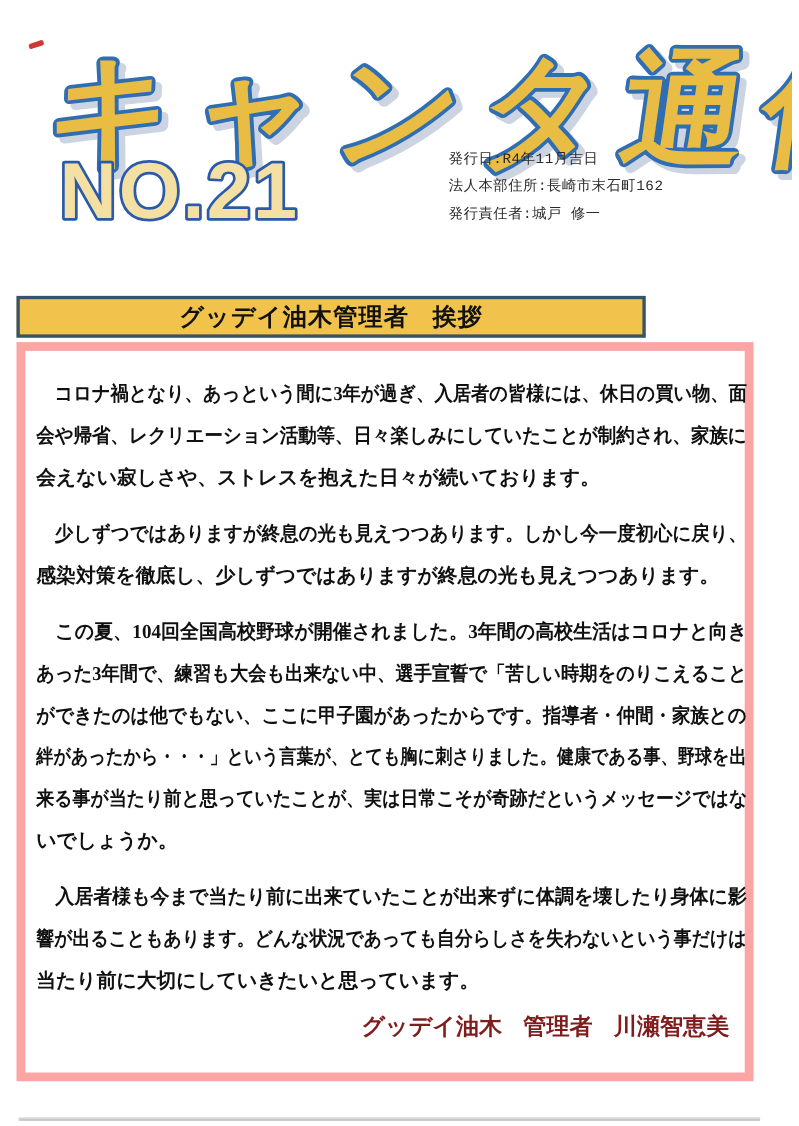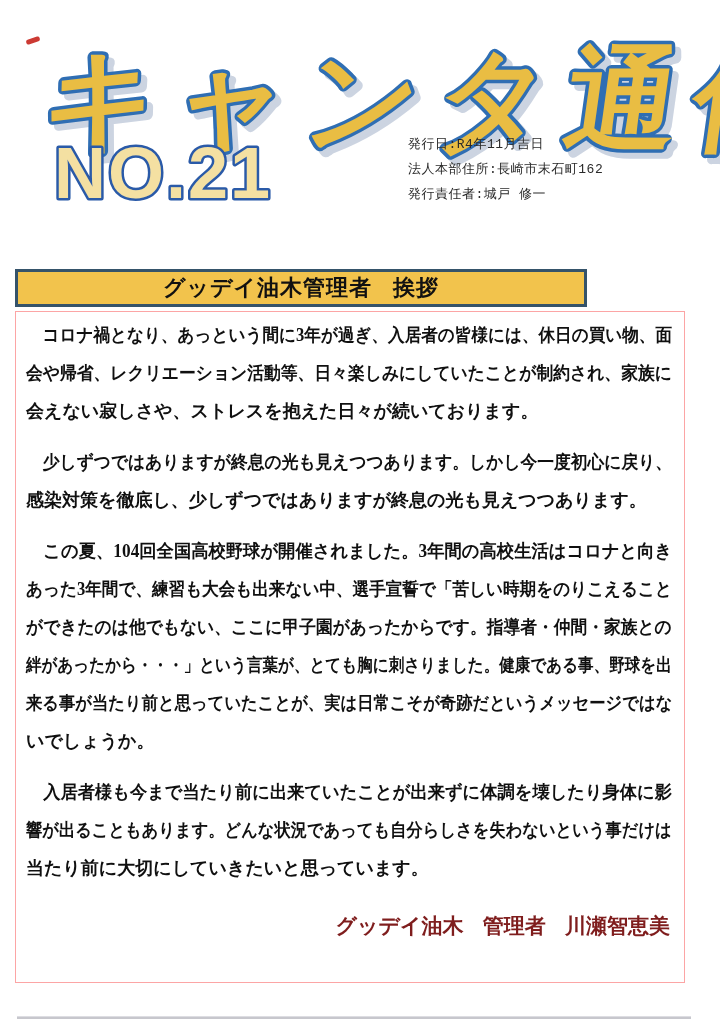--- a/index.html
+++ b/index.html
@@ -47,22 +47,22 @@
     box-sizing:border-box;border:3px solid #35536a;background:#f2c34c;
     display:flex;align-items:center;justify-content:center;
   }
   .section-header span{
     font-weight:bold;font-size:22px;color:#111;
     letter-spacing:1px;word-spacing:14px;white-space:nowrap;
   }
   
   .body-box{
     position:absolute;left:15px;top:311px;width:670px;height:672px;
-    box-sizing:border-box;border:1px solid #fca5a5;background:#fff;
-    padding:4px 10px 0 10px;
+    box-sizing:border-box;border:8px solid #fca5a5;background:#fff;
+    padding:20px 10px 0 10px;
   }
   .para{margin:0 0 13px 0;}
   .para.last-para{margin-bottom:0;}
   .line{
     font-family:"Liberation Serif", serif;font-weight:600;
     font-size:18px;line-height:38px;color:#101010;
     text-align:justify;text-align-last:justify;
     white-space:nowrap;
   }
   .line.first{text-indent:18px;}

